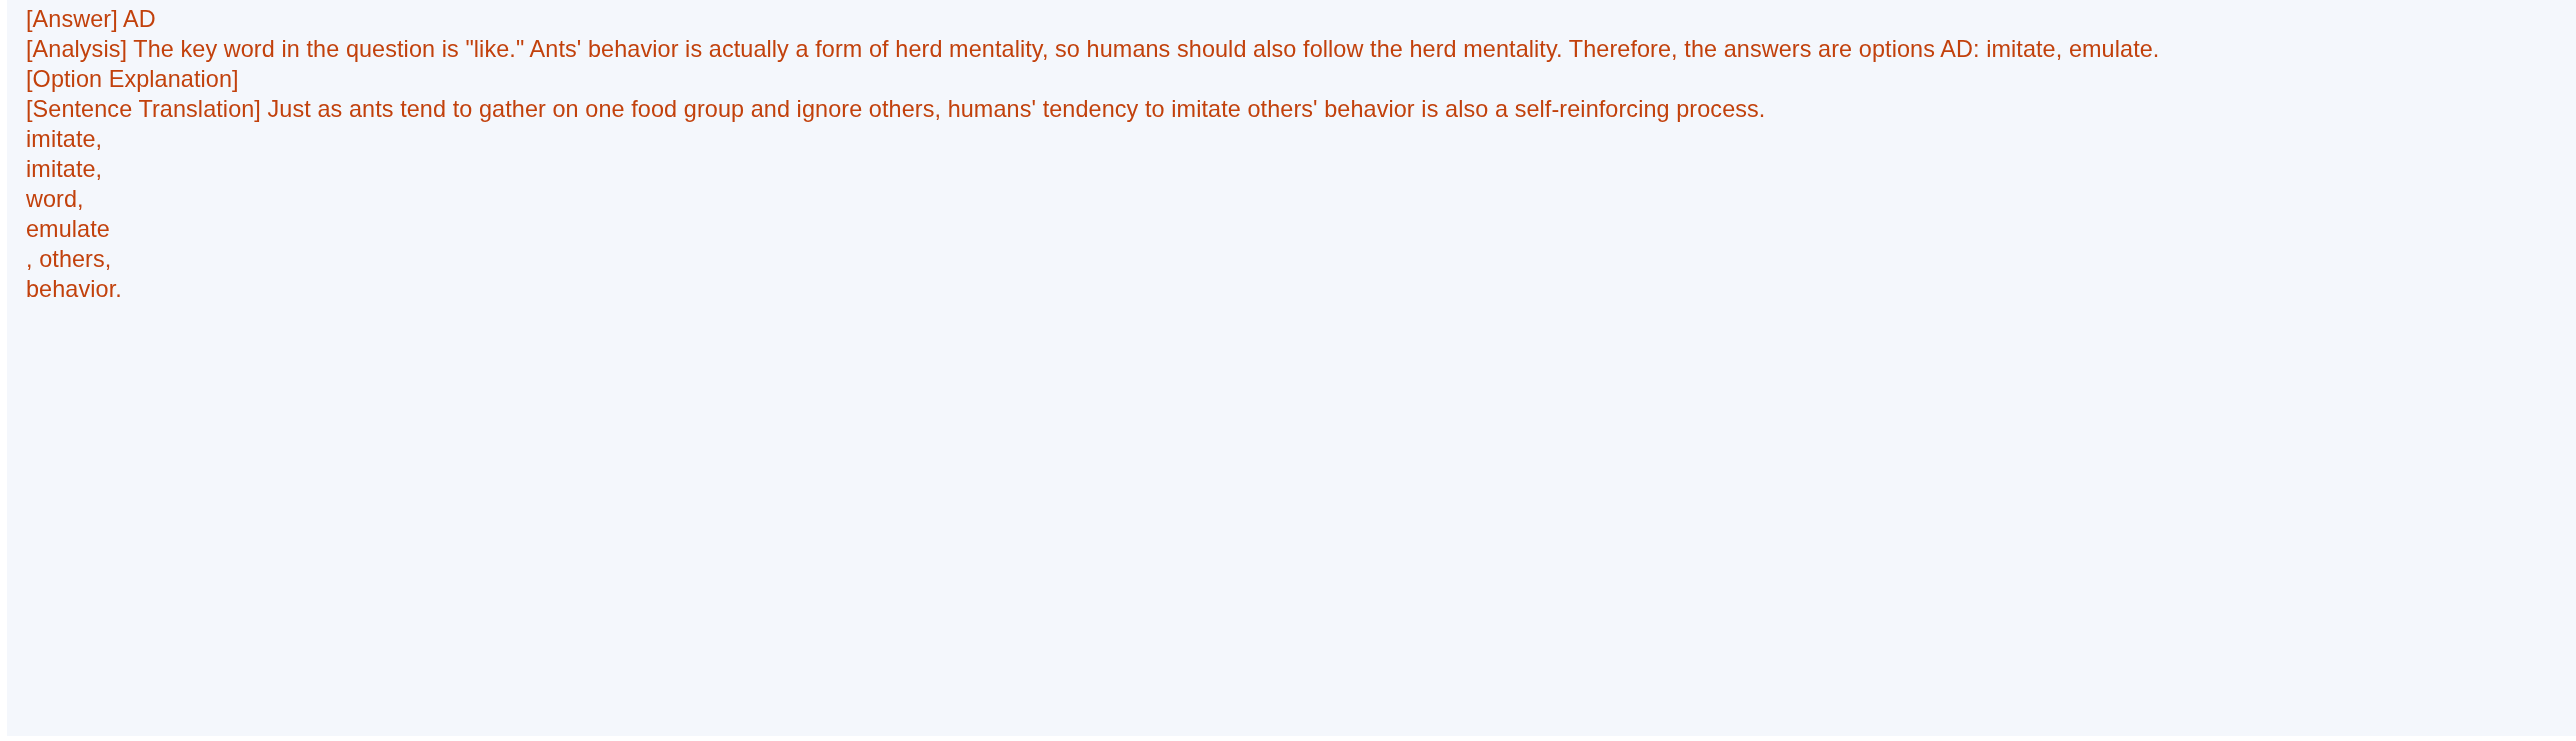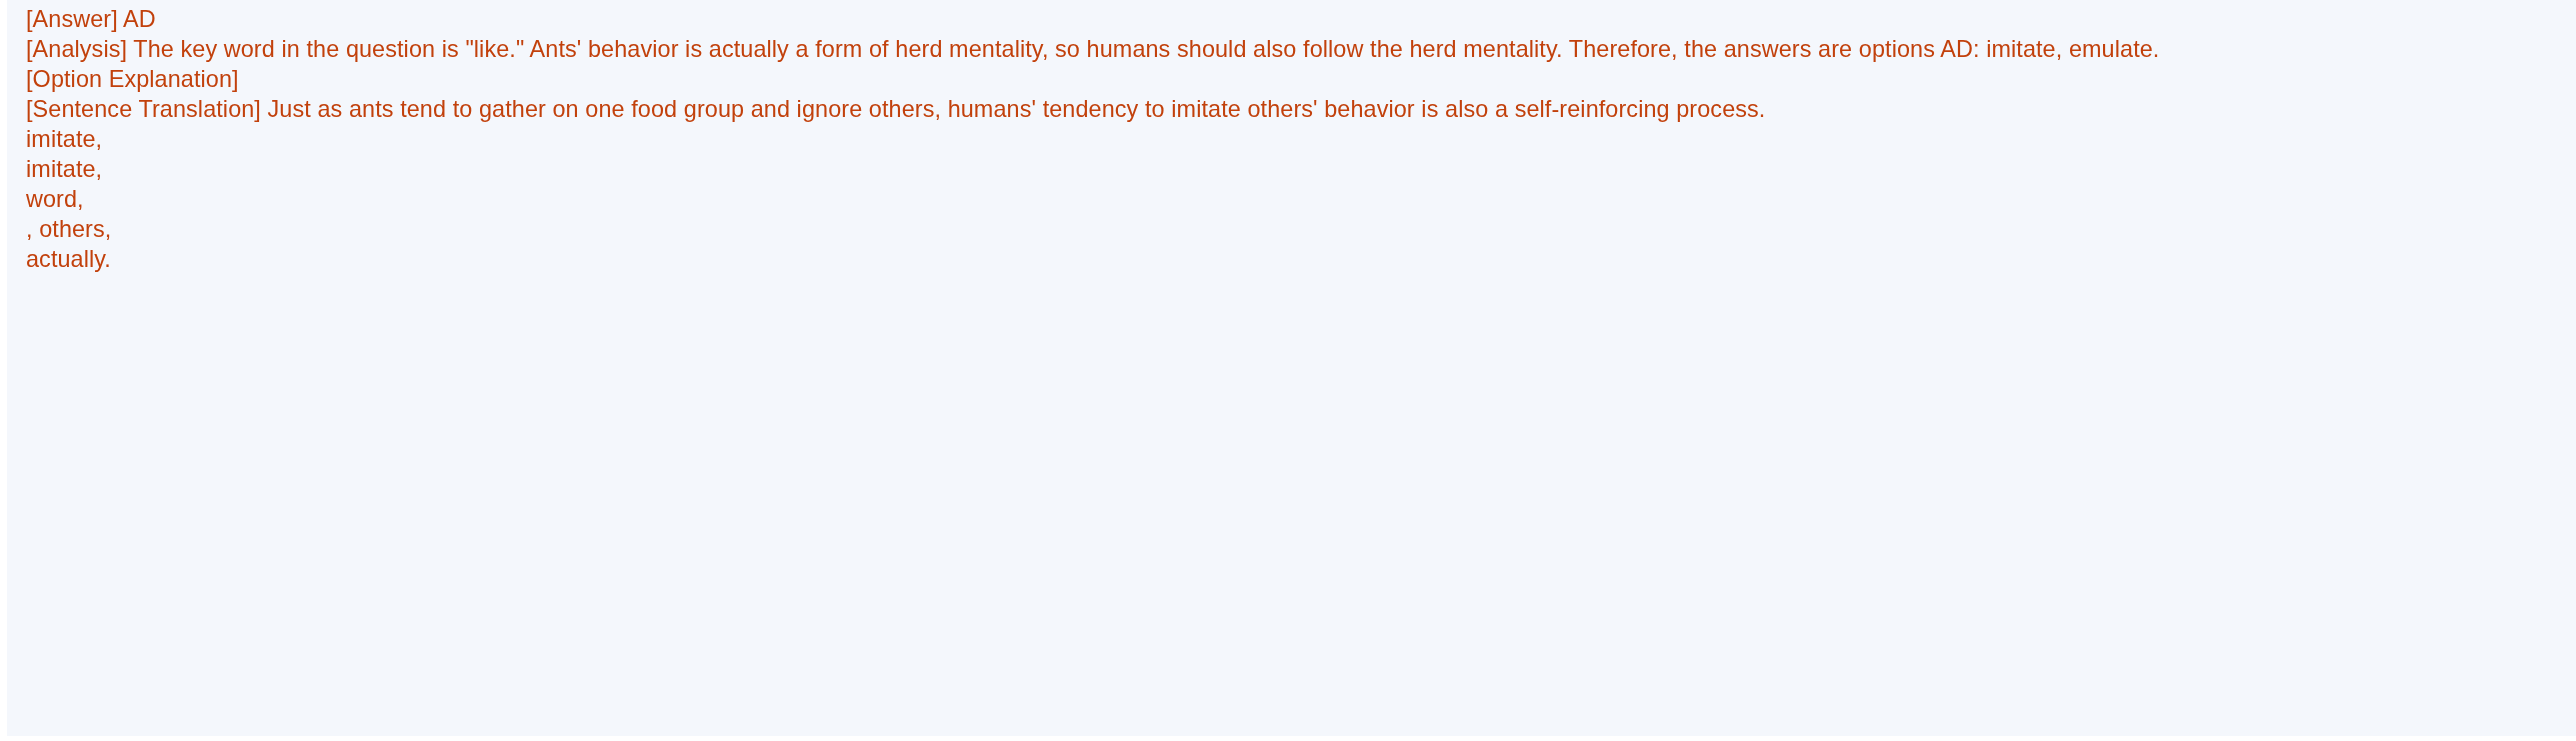--- a/index.html
+++ b/index.html
@@ -57,17 +57,18 @@
 
 <div id="answer-panel">
   <div class="answer-block">
     <div class="answer-line short">[Answer] AD</div>
     <div class="answer-line wrap">[Analysis] The key word in the question is "like." Ants' behavior is actually a form of herd mentality, so humans should also follow the herd mentality. Therefore, the answers are options AD: imitate, emulate.</div>
     <div class="answer-line short">[Option Explanation]</div>
     <div class="answer-line wrap">[Sentence Translation] Just as ants tend to gather on one food group and ignore others, humans' tendency to imitate others' behavior is also a self-reinforcing process.</div>
     <div class="answer-line short">imitate,</div>
     <div class="answer-line short">imitate,</div>
     <div class="answer-line short">word,</div>
+    <div class="answer-line short">emulate</div>
     <div class="answer-line short">, others,</div>
-    <div class="answer-line short">actually.</div>
+    <div class="answer-line short">behavior.</div>
   </div>
 </div>
 
 
 </body></html>

